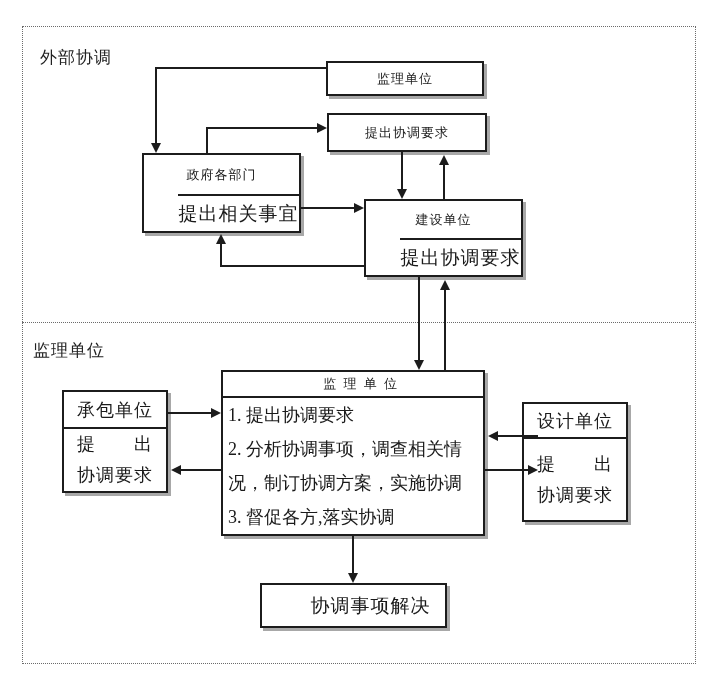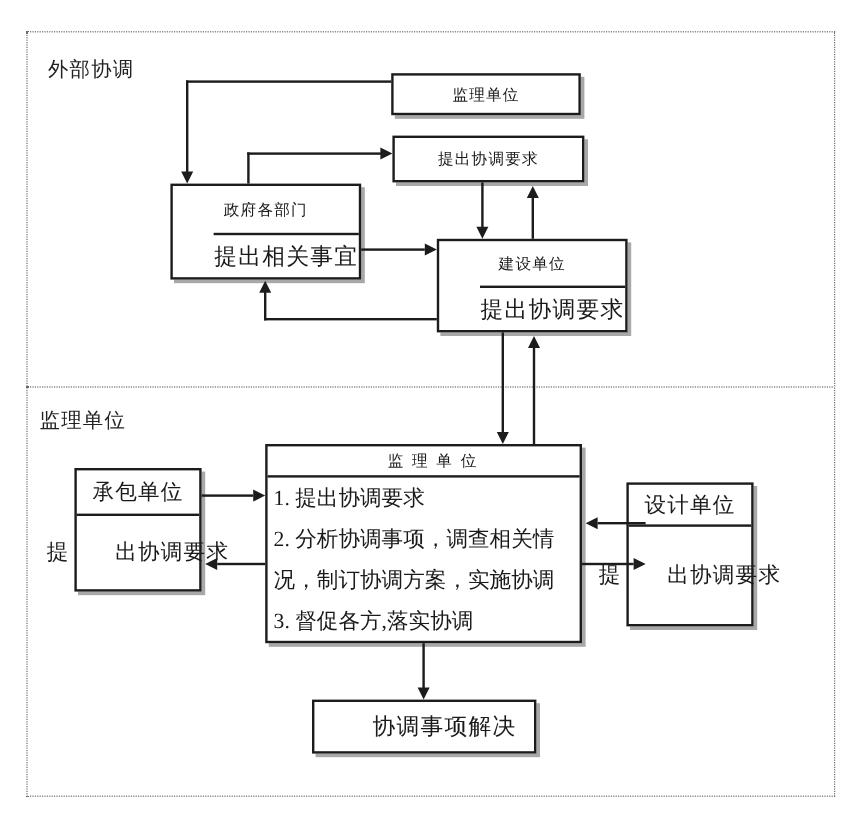--- a/index.html
+++ b/index.html
@@ -13,21 +13,21 @@
   .box{
     position:absolute;background:#ffffff;border:2px solid #1c1c1c;
     box-shadow:3px 3px 0 #a8a8a8;box-sizing:border-box;
     display:flex;flex-direction:column;
   }
   .cell{
     display:flex;align-items:center;justify-content:center;
     text-align:center;letter-spacing:1px;white-space:pre;
   }
   .cell.grow{flex:1;}
-  .cell.split{border-top:2px solid #1c1c1c;flex-direction:row;line-height:31px;}
+  .cell.split{border-top:2px solid #1c1c1c;flex-direction:column;line-height:31px;}
   .f19{font-size:19px;margin-left:34px;} .f18{font-size:18px;} .f20{font-size:13px;}
   .title-row{border-bottom:2px solid #1c1c1c;padding-left:16px;}
   .list-body{
     flex:1;padding:0 5px;font-size:18px;line-height:34px;
     text-align:left;letter-spacing:0;
   }
   .seg{position:absolute;background:#1c1c1c;}
   .h{height:2px;} .v{width:2px;}
   .ah{position:absolute;width:0;height:0;border-style:solid;border-color:transparent;}
   .ah-right{border-width:5px 0 5px 10px;border-left-color:#1c1c1c;}

